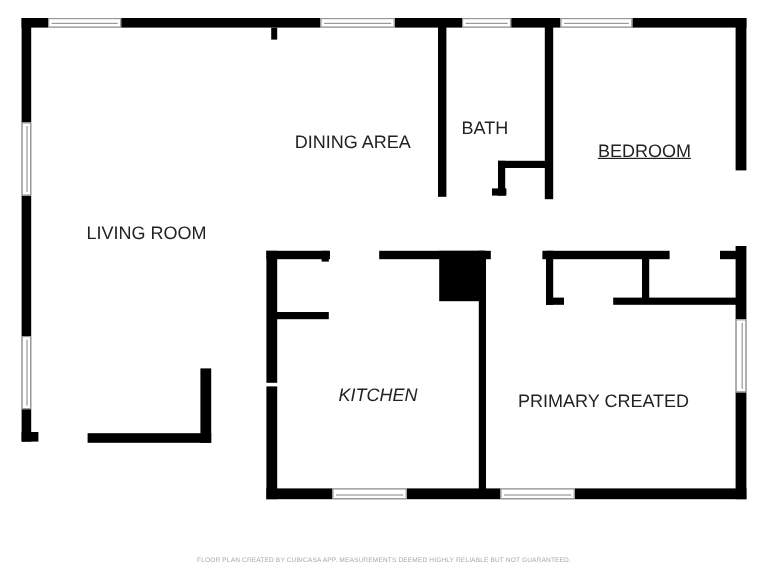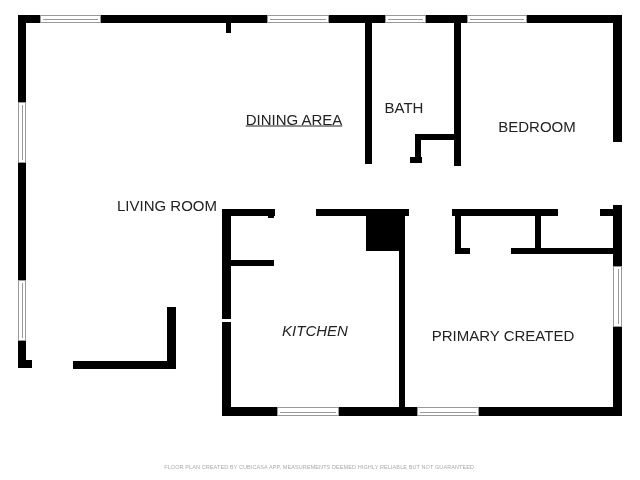--- a/index.html
+++ b/index.html
@@ -51,21 +51,21 @@
   <div class="win h" style="left:40px;top:15px;width:61px;height:8px;"></div>
   <div class="win h" style="left:267px;top:15px;width:62px;height:8px;"></div>
   <div class="win h" style="left:385px;top:15px;width:41px;height:8px;"></div>
   <div class="win h" style="left:467px;top:15px;width:60px;height:8px;"></div>
   <div class="win v" style="left:18px;top:102px;width:8px;height:61px;"></div>
   <div class="win v" style="left:18px;top:280px;width:8px;height:61px;"></div>
   <div class="win v" style="left:613px;top:266px;width:9px;height:61px;"></div>
   <div class="win h" style="left:277px;top:407px;width:62px;height:9px;"></div>
   <div class="win h" style="left:417px;top:407px;width:62px;height:9px;"></div>
 
-  <div class="label" style="left:122px;top:205px;margin-left:45px;">LIVING ROOM</div>
-  <div class="label" style="left:294px;top:119px;text-decoration:underline;">DINING AREA</div>
+  <div class="label" style="left:122px;top:195px;">LIVING ROOM</div>
+  <div class="label" style="left:294px;top:119px;">DINING AREA</div>
   <div class="label" style="left:404px;top:107px;">BATH</div>
-  <div class="label" style="left:537px;top:126px;">BEDROOM</div>
+  <div class="label" style="left:537px;top:126px;text-decoration:underline;">BEDROOM</div>
   <div class="label" style="left:315px;top:330px;font-style:italic;">KITCHEN</div>
   <div class="label" style="left:503px;top:335px;">PRIMARY CREATED</div>
 </div>
 
 <div class="footer">FLOOR PLAN CREATED BY CUBICASA APP. MEASUREMENTS DEEMED HIGHLY RELIABLE BUT NOT GUARANTEED.</div>
 
 </body></html>

